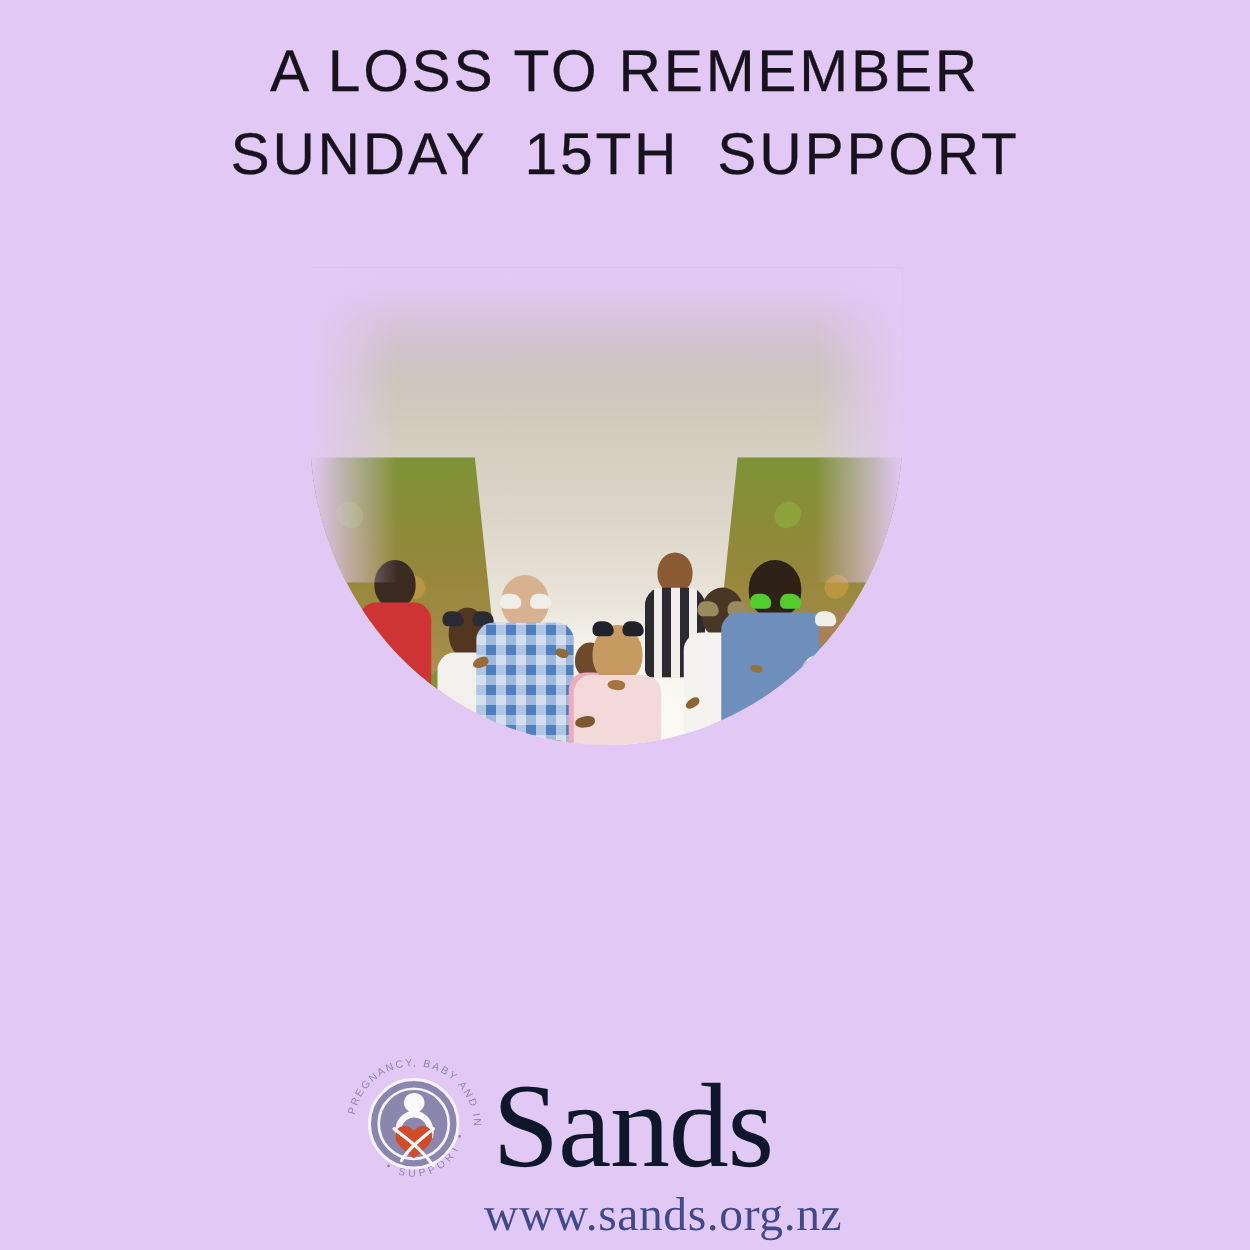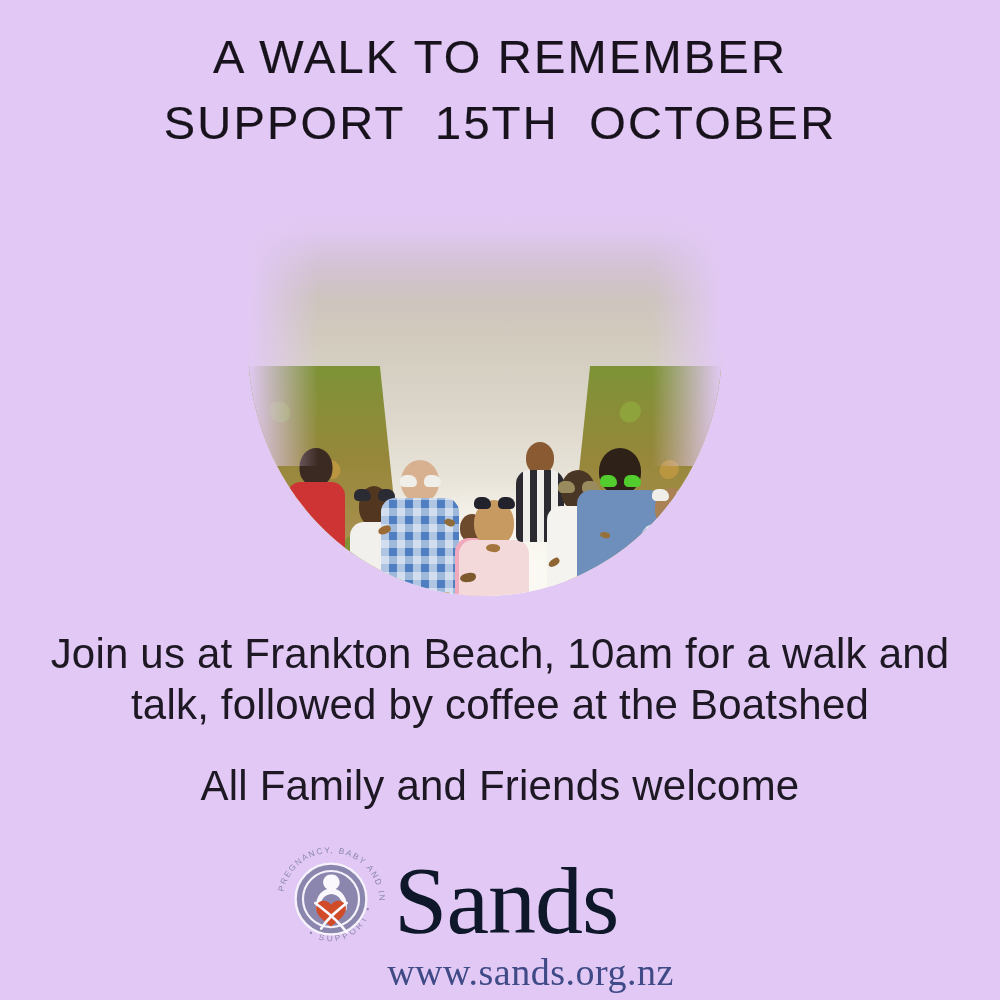--- a/index.html
+++ b/index.html
@@ -193,22 +193,22 @@
     padding-left: 61px;
     box-sizing: border-box;
   }
 </style>
 </head>
 <body>
 
 <div id="poster">
 
   <div class="headline-block">
-    <div class="headline-line">A WALK TO REMEMBER</div>
-    <div class="headline-line">SUPPORT  15TH  OCTOBER</div>
+    <div class="headline-line">A LOSS TO REMEMBER</div>
+    <div class="headline-line">SUNDAY  15TH  SUPPORT</div>
   </div>
 
   <div class="photo-wrap">
     <div class="photo-clip">
       <div class="photo-scene">
 
         <div class="verge left"></div>
         <div class="verge right"></div>
 
         <div class="person" style="left:42px; bottom:96px;">
@@ -299,26 +299,20 @@
         <div style="position:absolute;left:352px;bottom:58px;width:10px;height:6px;background:#97713c;border-radius:60% 40% 50% 50%;transform:rotate(14deg);"></div>
         <div style="position:absolute;left:212px;bottom:14px;width:16px;height:9px;background:#7d5a2e;border-radius:60% 40% 50% 50%;transform:rotate(-6deg);"></div>
       </div>
 
       <div class="photo-fade-top"></div>
       <div class="photo-fade-side l"></div>
       <div class="photo-fade-side r"></div>
     </div>
   </div>
 
-  <div class="body-block">
-    <div class="body-line">Join us at Frankton Beach, 10am for a walk and</div>
-    <div class="body-line">talk, followed by coffee at the Boatshed</div>
-    <div class="body-gap"></div>
-    <div class="body-line">All Family and Friends welcome</div>
-  </div>
 
   <div class="logo">
     <div class="logo-row">
 
       <svg class="logo-mark" viewBox="0 0 120 120">
         <defs>
           <path id="ringTop" d="M 60,60 m -49,0 a 49,49 0 1 1 98,0" fill="none"></path>
           <path id="ringBot" d="M 60,60 m -41,0 a 41,41 0 1 0 82,0" fill="none"></path>
         </defs>
 

